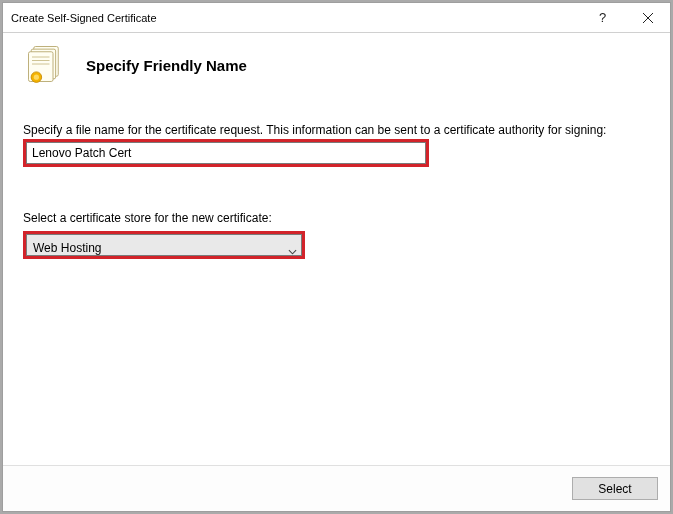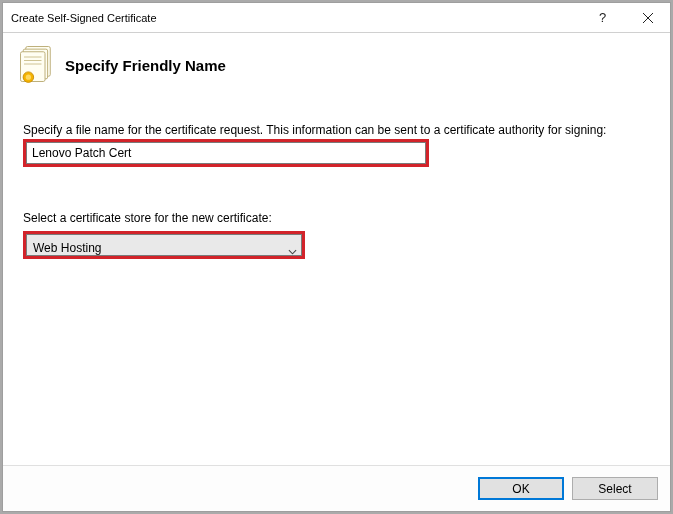--- a/index.html
+++ b/index.html
@@ -42,22 +42,22 @@
     color: #222;
     font-size: 14px;
     font-family: "Segoe UI", sans-serif;
   }
   .titlebar .tbtn.help { font-size: 13px; font-weight: normal;}
   .titlebar .tbtn.close svg { width: 10px; height: 10px; }
   
   .header {
     display: flex;
     align-items: center;
-    padding: 10px 14px 6px 14px;
-    gap: 4px;
+    padding: 10px 14px 6px 22px;
+    gap: 17px;
   }
   .header .heading {
     font-size: 15px;
     font-weight: bold;
     color: #000;
     padding-left: 2px;
   }
   .cert-icon svg { width: 42px; height: 42px; }
   
   .content {
@@ -180,16 +180,15 @@
         <span class="chev">
           <svg viewBox="0 0 10 6">
               <path d="M1 1 L5 5 L9 1" fill="none" stroke="#444" stroke-width="1.2"></path>
             </svg>
         </span>
       </div>
     </div>
   </div>
 
   <div class="buttonbar">
-    <button class="btn primary">OK</button>
     <button class="btn">Select</button>
   </div>
 </div>
 
 </body></html>

